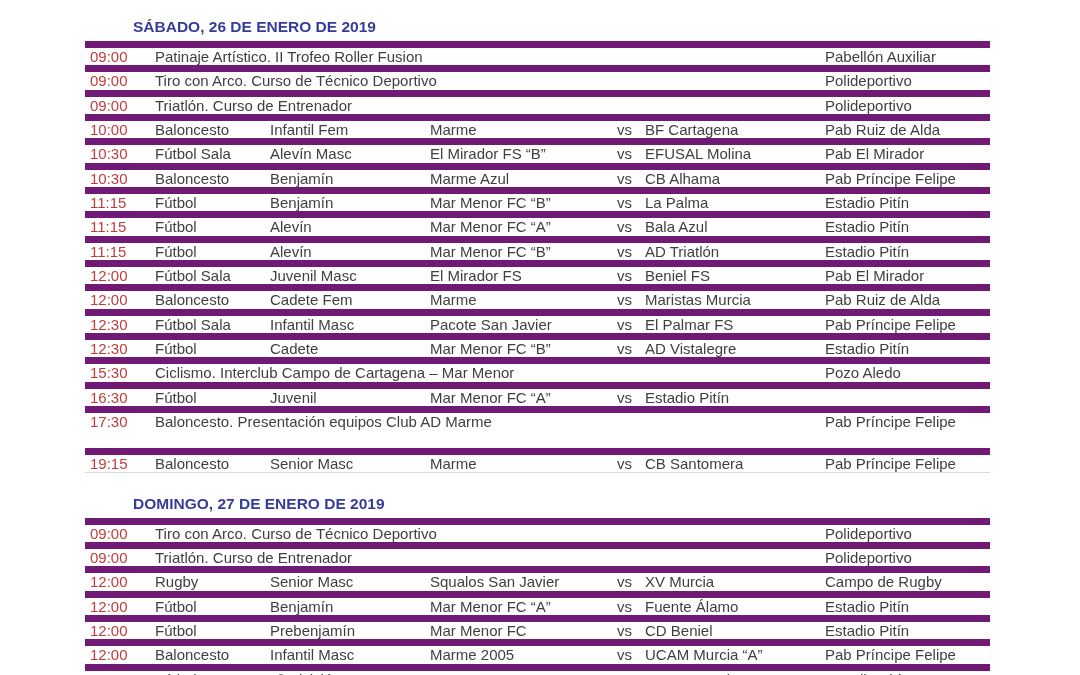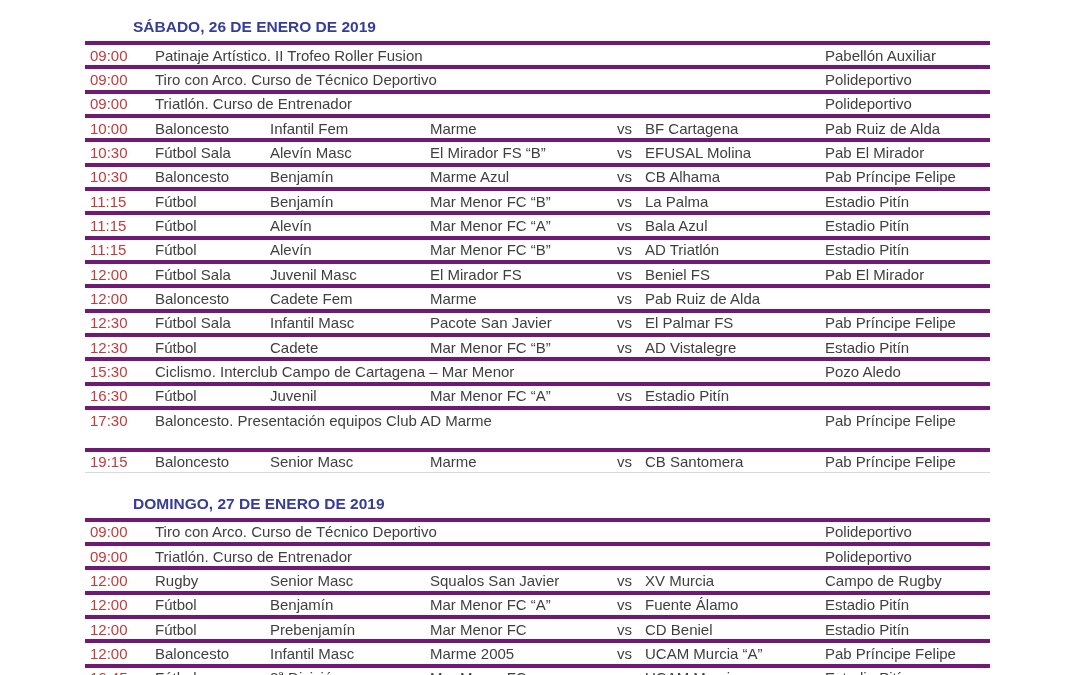--- a/index.html
+++ b/index.html
@@ -12,21 +12,21 @@
   .section{margin-left:85px;width:905px;}
   .section + .section{margin-top:16px;}
   .sec-title{
     height:29px;line-height:29px;padding-left:48px;
     color:#363d99;font-weight:bold;font-size:15.5px;
     white-space:nowrap;
   }
   .row{
     display:flex;align-items:center;
     height:24.33px;box-sizing:border-box;
-    border-top:4px solid #701a75;
+    border-top:7px solid #701a75;
     font-size:15px;padding-left:5px;
   }
   .section .row:last-child{border-bottom:1px solid #d9d9d9;margin-top:18px;}
   .c{flex:0 0 auto;white-space:nowrap;overflow:hidden;}
   .time{width:65px;color:#c23b3b;}
   .sport{width:115px;}
   .category{width:160px;}
   .team1{width:187px;}
   .vs{width:28px;}
   .team2{width:180px;}
@@ -116,20 +116,21 @@
         <span class="c vs">vs</span>
         <span class="c team2">Beniel FS</span>
         <span class="c venue">Pab El Mirador</span>
       </div>
       <div class="row">
         <span class="c time">12:00</span>
         <span class="c sport">Baloncesto</span>
         <span class="c category">Cadete Fem</span>
         <span class="c team1">Marme</span>
         <span class="c vs">vs</span>
+        <span class="c team2">Maristas Murcia</span>
         <span class="c venue">Pab Ruiz de Alda</span>
       </div>
       <div class="row">
         <span class="c time">12:30</span>
         <span class="c sport">Fútbol Sala</span>
         <span class="c category">Infantil Masc</span>
         <span class="c team1">Pacote San Javier</span>
         <span class="c vs">vs</span>
         <span class="c team2">El Palmar FS</span>
         <span class="c venue">Pab Príncipe Felipe</span>

